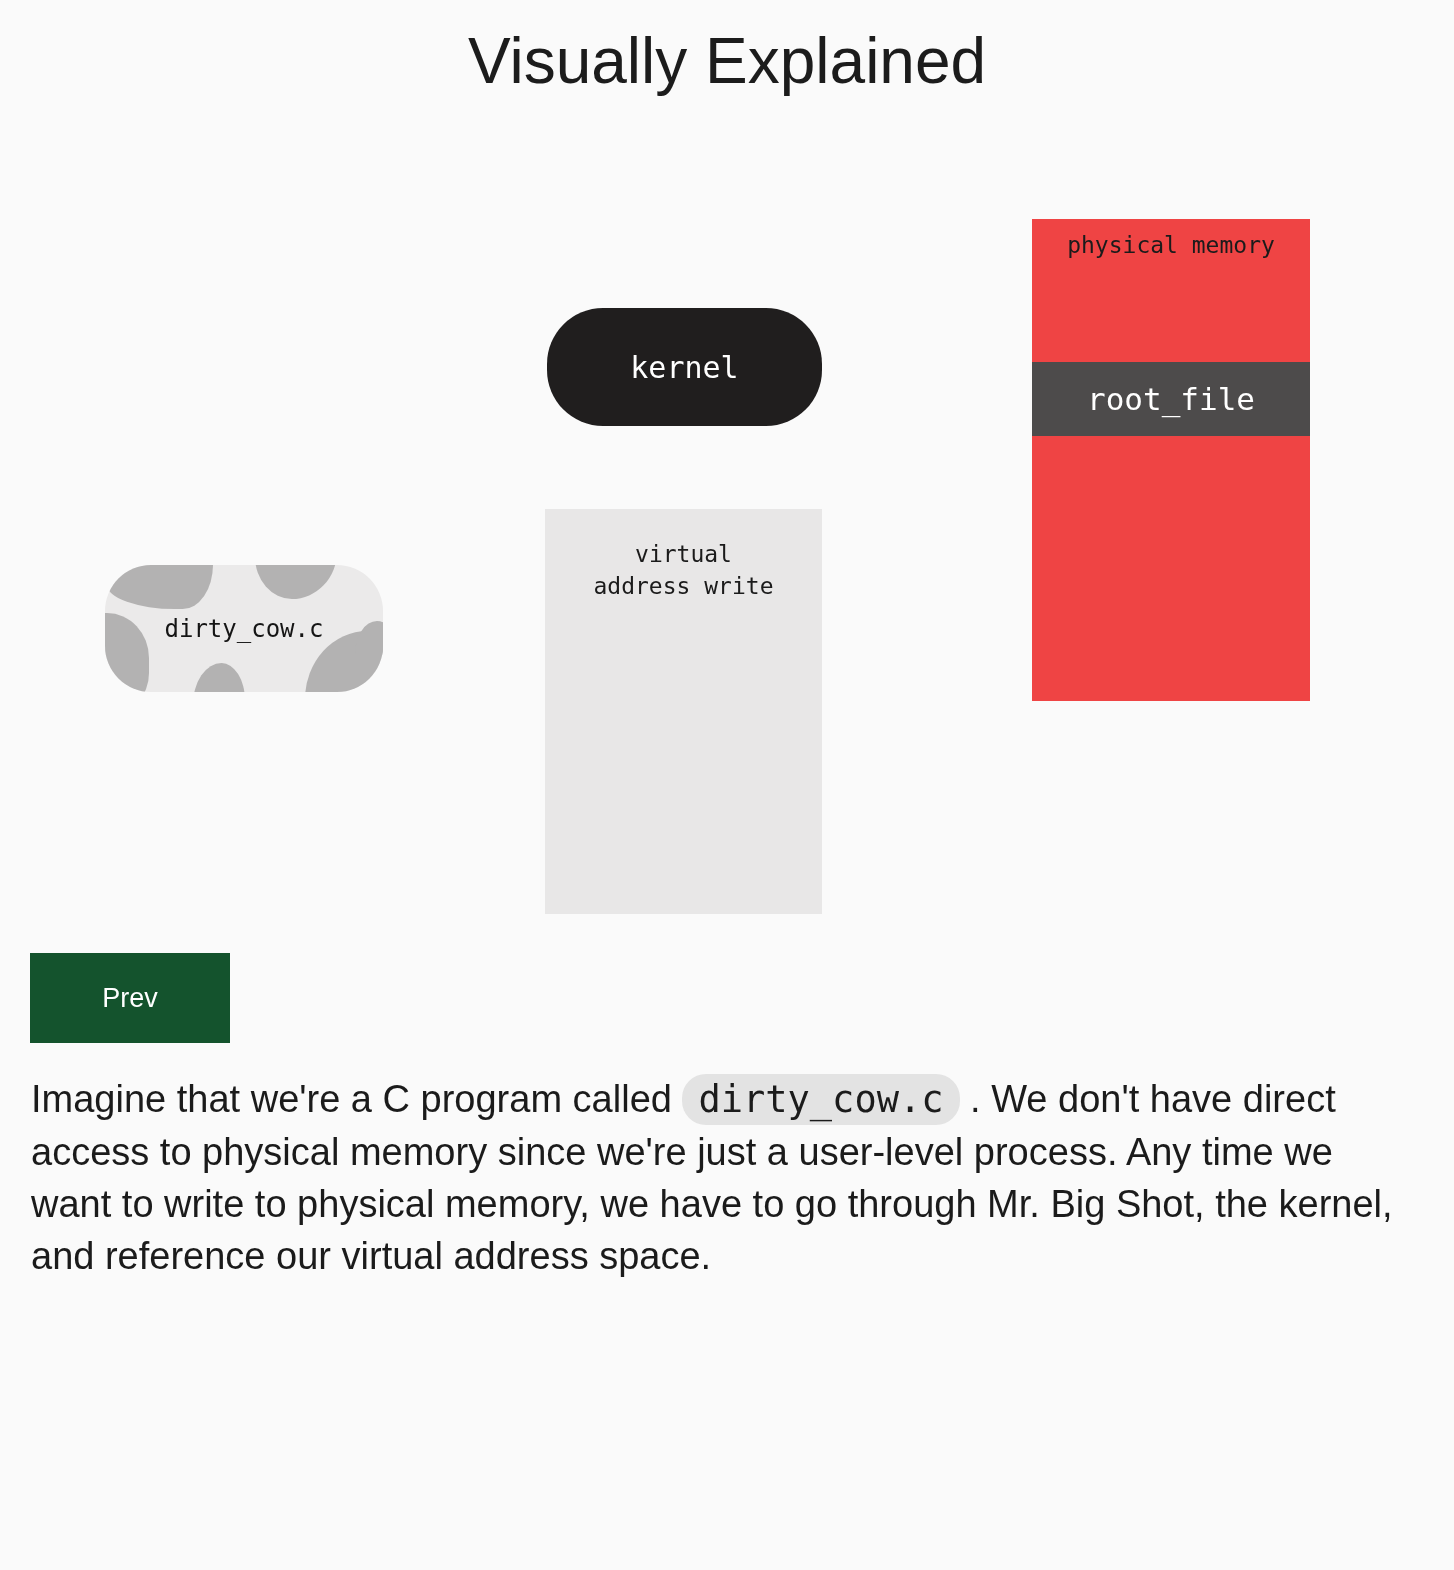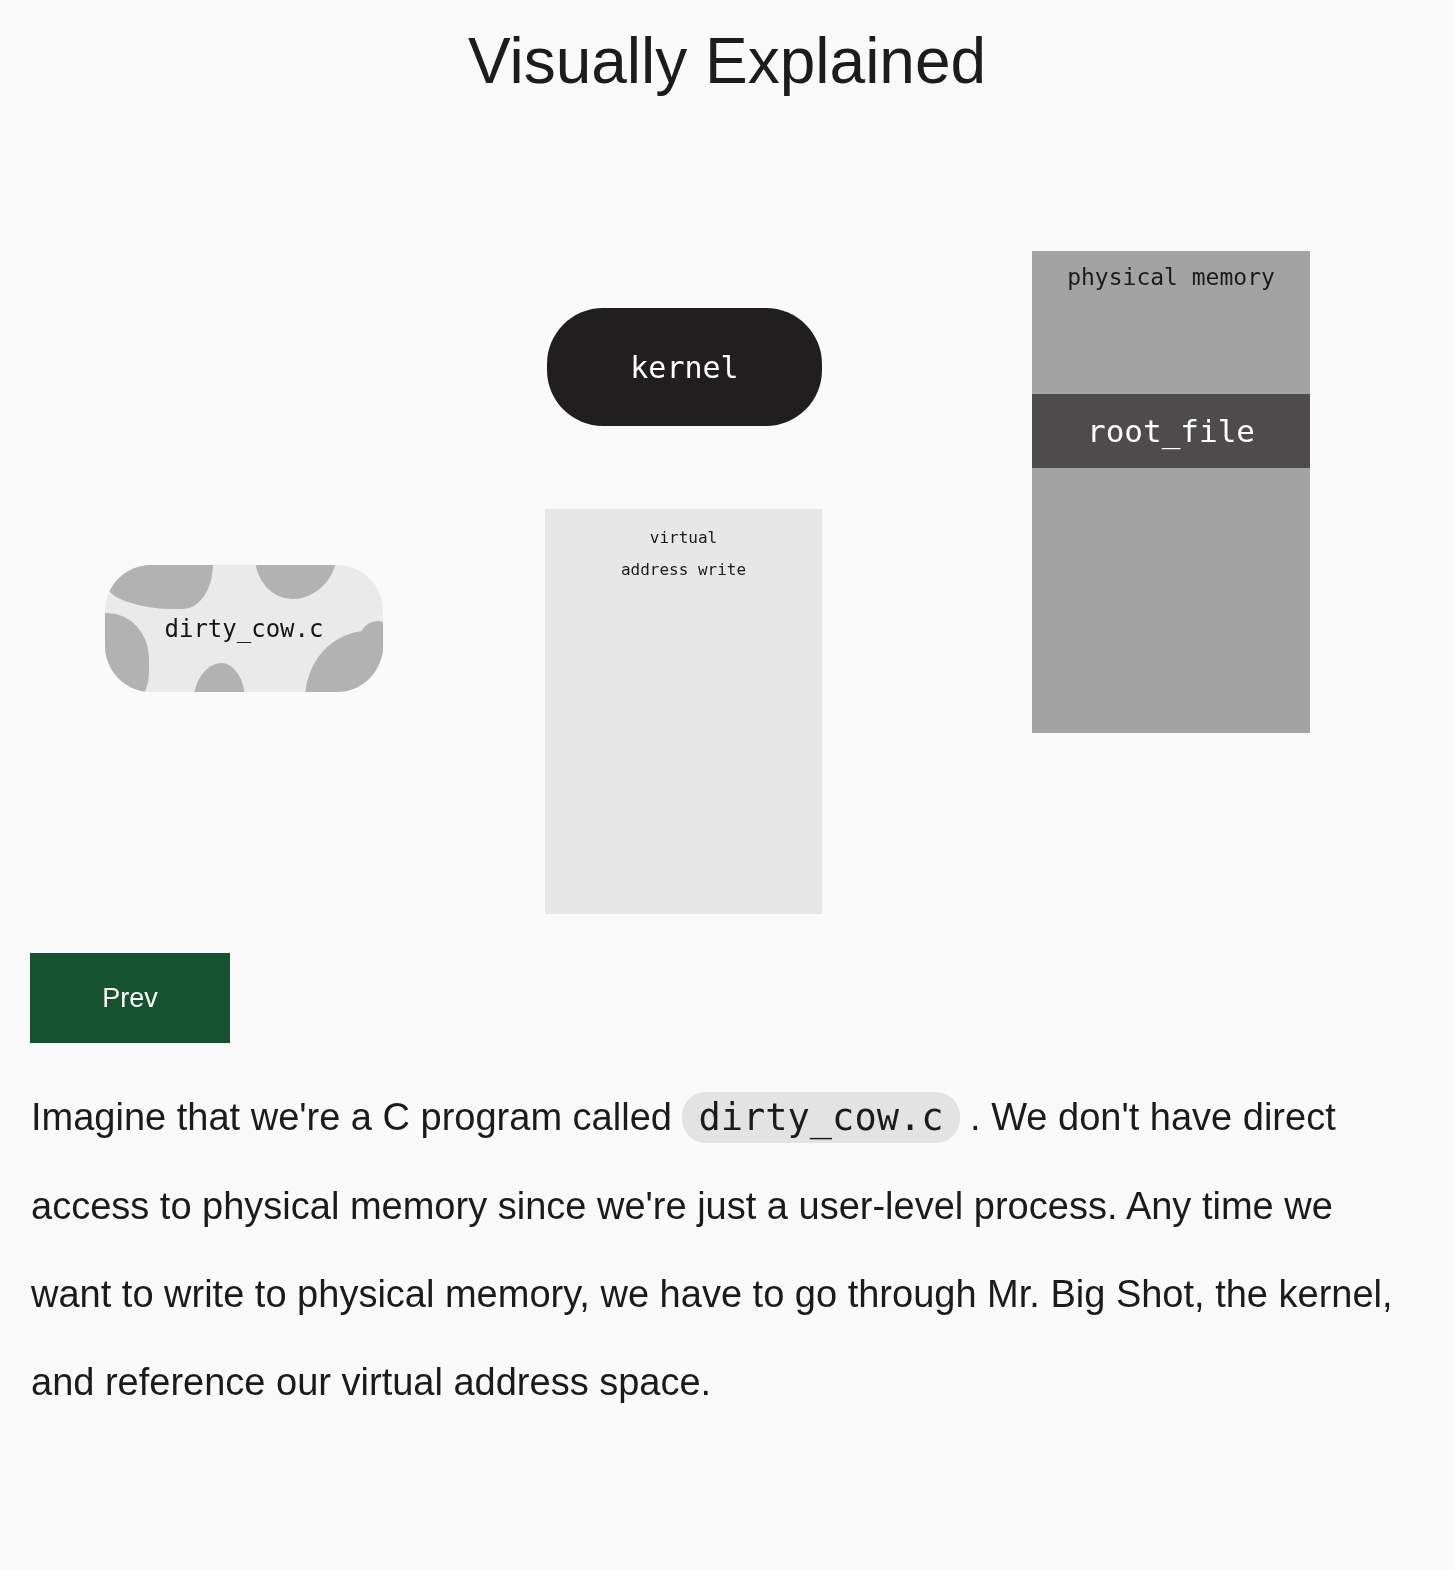--- a/index.html
+++ b/index.html
@@ -65,34 +65,33 @@
   .kernel-label { color: #ffffff; font-size: 30px; }
 
   
   .vas-box {
     position: absolute;
     left: 545px; top: 509px;
     width: 277px; height: 405px;
     background: #e8e7e7;
   }
   .vas-label {
-    margin-top: 13px;
+    margin-top: 29px;
     text-align: center;
-    font-size: 16px;
+    font-size: 23px;
     line-height: 32px;
     color: #1b1b1b;
   }
 
   
   .pm-box {
     position: absolute;
     left: 1032px; top: 219px;
     width: 278px; height: 482px;
-    background: #a3a3a3;
-    margin-top: 32px;
+    background: #ef4444;
   }
   .pm-label {
     margin-top: 13px;
     text-align: center;
     font-size: 23px;
     color: #1b1b1b;
   }
   .root-band {
     position: absolute;
     left: 0; top: 143px;
@@ -117,21 +116,21 @@
   }
   .prev-btn { left: 30px; }
   .next-btn { left: 1202px; }
 
   
   .explanation {
     position: absolute;
     left: 31px; top: 1073px;
     width: 1391px;
     font-size: 38px;
-    line-height: 88px;
+    line-height: 52px;
     color: #1b1b1b;
   }
   .explanation p { margin: 0; }
   .code-pill {
     font-family: "DejaVu Sans Mono", "Liberation Mono", monospace;
     font-size: 37px;
     background: #e3e3e3;
     border-radius: 24px;
     padding: 4px 16px;
     white-space: nowrap;

